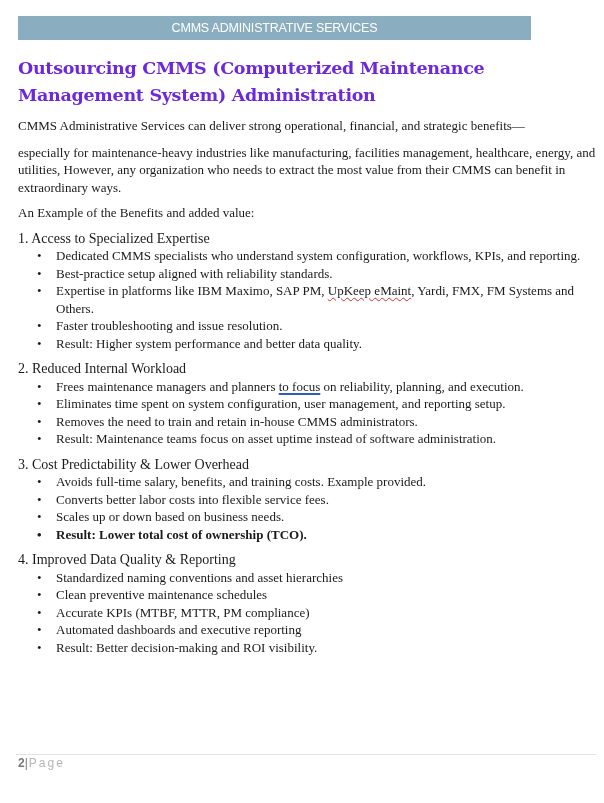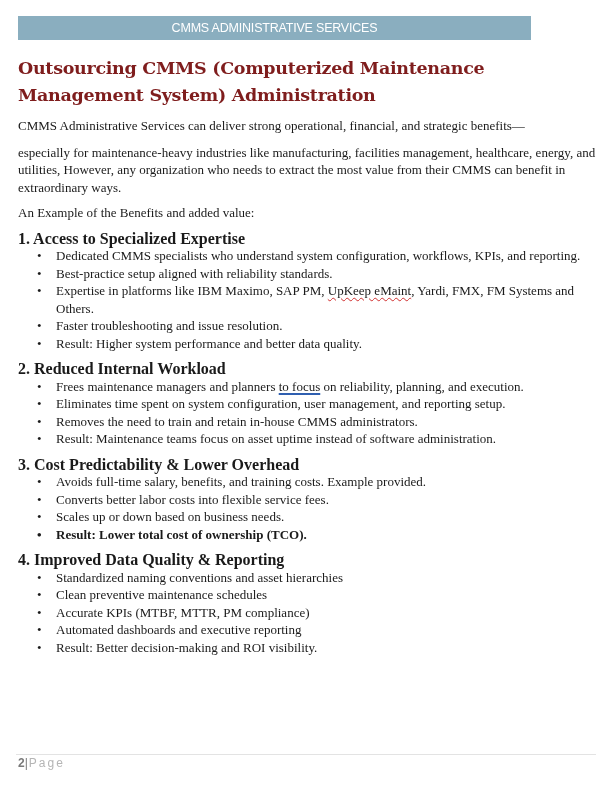--- a/index.html
+++ b/index.html
@@ -4,27 +4,27 @@
 <style>
   html, body { margin: 0; padding: 0; background: #ffffff; }
   body { width: 604px; height: 803px; position: relative; overflow: hidden;
          font-family: "Liberation Serif", "DejaVu Serif", serif; color: #1a1a1a; }
   .header-band { position: absolute; left: 18px; top: 16px; width: 513px; height: 24px;
                  background: #8aaebf; color: #ffffff; text-align: center;
                  font-family: "Liberation Sans", "DejaVu Sans", sans-serif; font-size: 12.5px;
                  line-height: 24px; letter-spacing: -0.2px; }
   .title { position: absolute; left: 18px; top: 55px; width: 578px; margin: 0;
            font-family: "DejaVu Serif", "Liberation Serif", serif; font-weight: bold;
-           font-size: 17.5px; line-height: 27px; color: #7f1d1d; letter-spacing: -0.3px; }
+           font-size: 17.5px; line-height: 27px; color: #6d28d9; letter-spacing: -0.3px; }
   .body { position: absolute; left: 18px; top: 117px; width: 580px; font-size: 13px; line-height: 17.5px; }
   .body p { margin: 0; }
   .p1 { margin-bottom: 9px !important; }
   .p2 { margin-bottom: 8px !important; }
   .p3 { margin-bottom: 8px !important; }
-  .sec-h { font-weight: bold; margin: 0 0 9px 0; font-size: 16px; }
+  .sec-h { font-weight: normal; margin: 0 0 9px 0; font-size: 14px; }
   ul.bl { list-style: none; margin: 0 0 8px 0; padding: 0; }
   ul.bl li { position: relative; padding-left: 38px; margin: 0; }
   ul.bl li .dot { position: absolute; left: 19px; top: 0; font-size: 13px; }
   ul.bl li.bold { font-weight: bold; }
   .spell { text-decoration: underline wavy #d03030; text-decoration-thickness: 1px; text-underline-offset: 2px; }
   .grammar { text-decoration: underline; text-decoration-color: #2f5fb0; text-decoration-thickness: 1.5px; text-underline-offset: 2px; text-align: center; }
   .footer-rule { position: absolute; left: 16px; top: 754px; width: 580px; height: 1px; background: #e3e3e3; }
   .footer { position: absolute; left: 18px; top: 756px; font-family: "Liberation Sans", "DejaVu Sans", sans-serif;
             font-size: 12px; color: #b5b5b5; letter-spacing: 2px; }
   .footer .num { color: #7a7a7a; font-weight: bold; letter-spacing: 0; }

